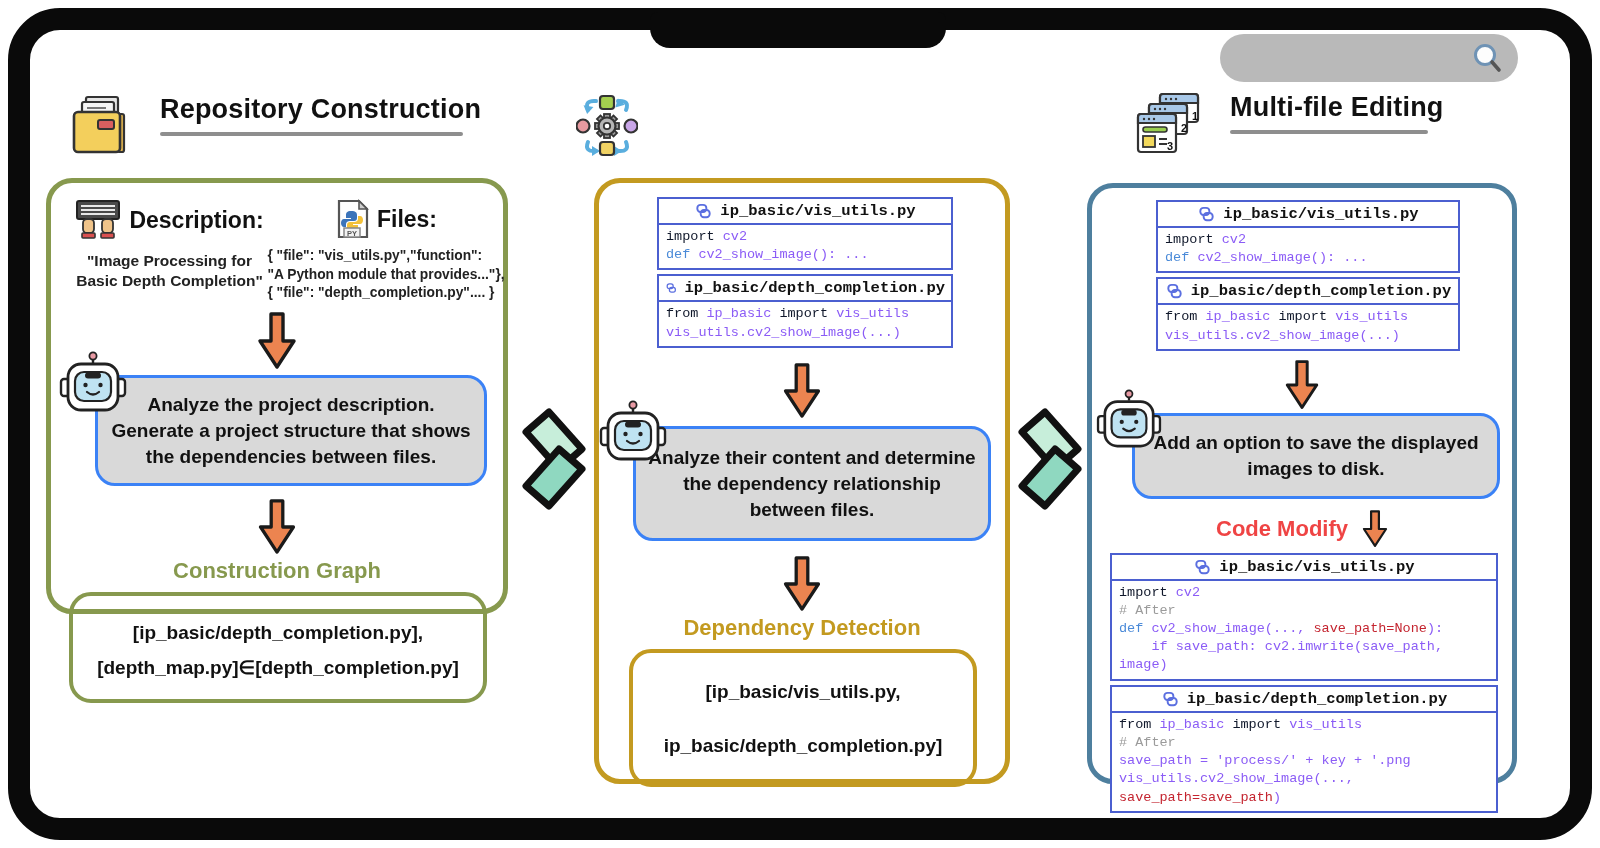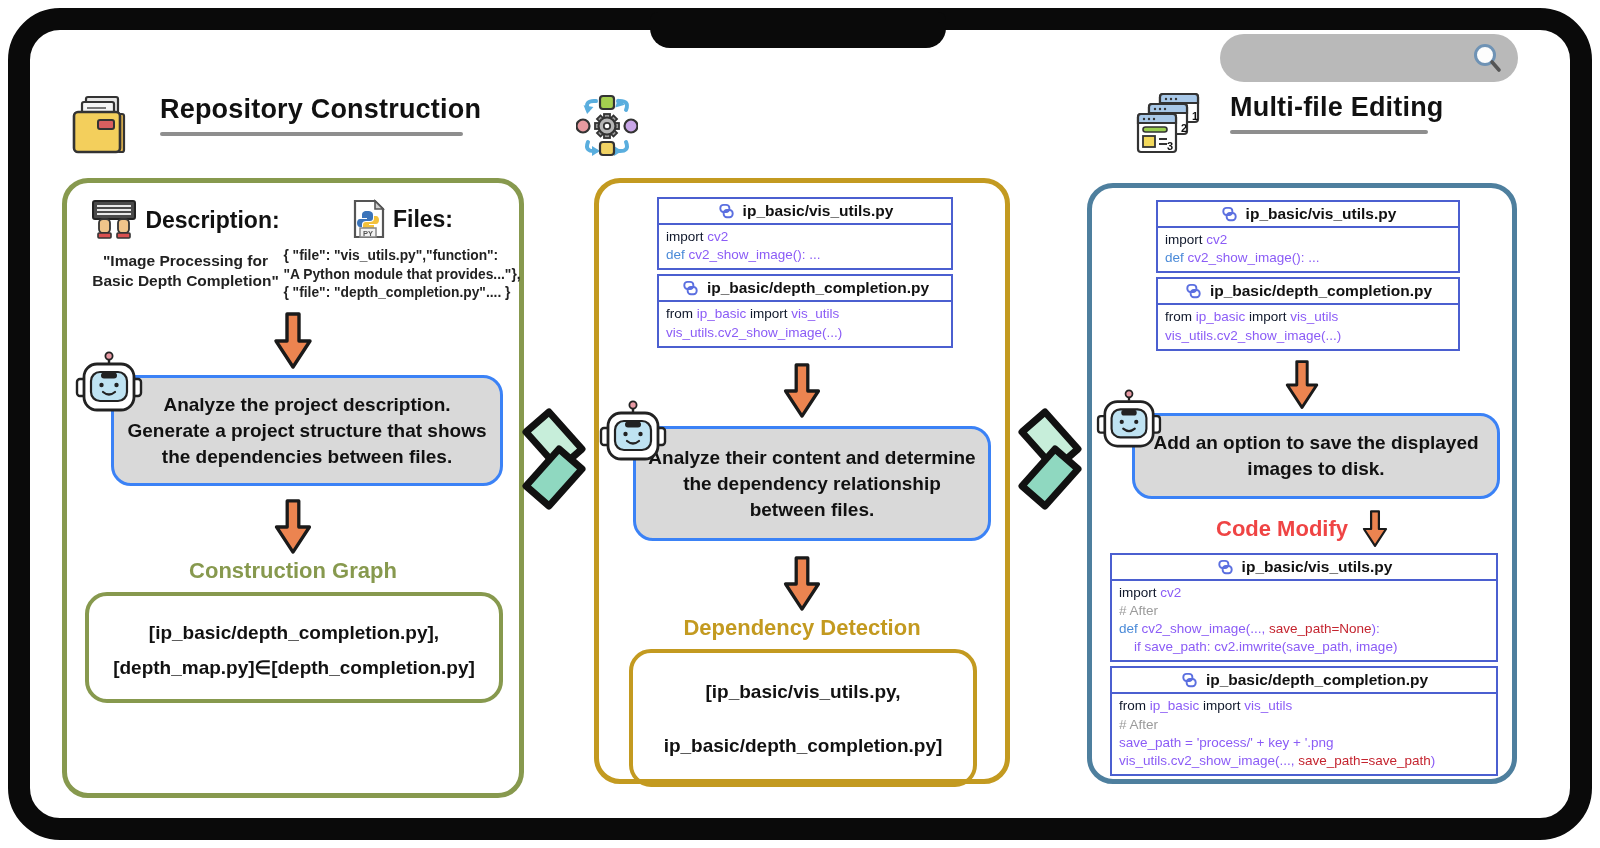--- a/index.html
+++ b/index.html
@@ -15,21 +15,21 @@
                background:#b9b9b9; border-radius:24px; }
   .searchbar svg { position:absolute; right:12px; top:7px; }
 
   
   .col-header { position:absolute; display:flex; align-items:flex-start; gap:30px; }
   .col-title { font-size:27px; font-weight:bold; color:#111; letter-spacing:0.2px; white-space:nowrap; }
   .col-underline { height:4px; background:#8e8e8e; border-radius:2px; margin-top:7px; }
 
   
   .panel { position:absolute; background:#fff; border-radius:26px; }
-  .panel-repo { left:62px; top:178px; width:462px; height:620px; border:5px solid #87994e; }
+  .panel-repo { left:46px; top:178px; width:462px; height:436px; border:5px solid #87994e; }
   .panel-dep  { left:594px; top:178px; width:416px; height:606px; border:5px solid #c39a20; }
   .panel-edit { left:1087px; top:183px; width:430px; height:601px; border:5px solid #4e7f9e; }
 
   
   .io-row { display:flex; justify-content:space-between; padding:16px 12px 0 16px; }
   .io-block { display:flex; flex-direction:column; align-items:center; }
   .io-head { display:flex; align-items:center; gap:8px; }
   .io-label { font-size:23px; font-weight:bold; color:#111; }
   .desc-text { margin-top:10px; width:205px; text-align:center; font-size:15.5px; font-weight:bold; color:#222; line-height:1.3; }
   .files-json { margin-top:8px; font-size:13.8px; font-weight:bold; color:#222; line-height:1.35; white-space:nowrap; }
@@ -44,21 +44,21 @@
              font-family:Liberation Sans, sans-serif; font-weight:600; color:#111;
              text-align:center; }
 
   
   .result-label { text-align:center; font-size:22px; font-weight:bold; }
   .result-box { border-radius:22px; text-align:center; }
   .result-line { font-size:19px; font-weight:bold; color:#111; }
 
   
   .code-stack {}
-  .code-box { border:2px solid #4b5fd0; background:#fff; margin-top:4px; }
+  .code-box { border:2px solid #4b5fd0; background:#fff; margin-top:4px;font-family:Liberation Mono, monospace; }
   .code-box:first-child { margin-top:0; }
   .code-head { display:flex; align-items:center; justify-content:center; gap:7px;
                border-bottom:2px solid #4b5fd0; padding:3px 6px; }
   .code-title { font-size:15.5px; font-weight:bold; color:#111; white-space:nowrap; }
   .code-body { padding:3px 7px 4px 7px; }
   .code-line { font-size:13.5px; color:#111; line-height:1.35; white-space:pre-wrap; }
   .tok-kw { color:#0f172a; }
   .tok-df { color:#4a8ad8; }
   .tok-cm { color:#9b9b9b; }
   .tok-rd { color:#c4242f; }

